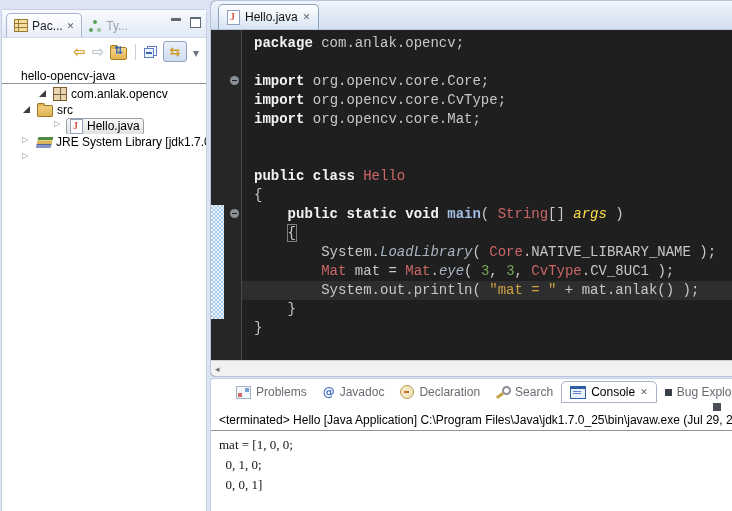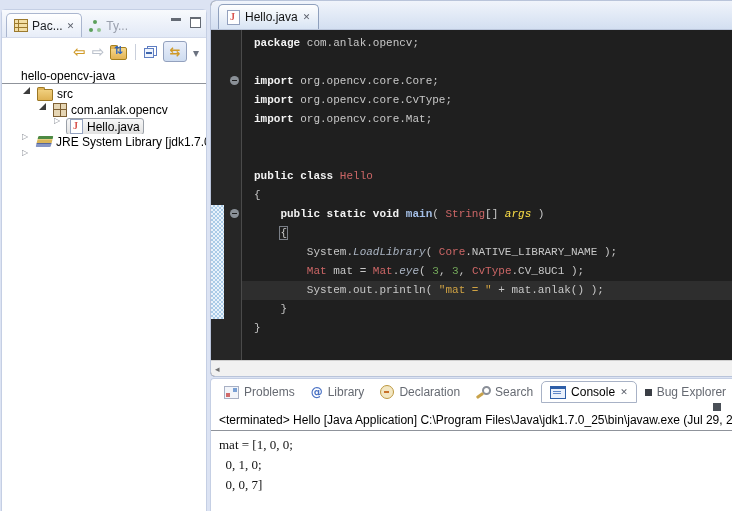--- a/index.html
+++ b/index.html
@@ -39,21 +39,21 @@
   .tb-separator{width:1px;height:16px;background:#c9cfdb;margin:0 2px;}
   .tb-collapse-all{width:13px;height:12px;}
   .tb-collapse-all::before{content:'';position:absolute;right:0;top:0;width:8px;height:8px;border:1px solid #5f7ec2;background:#fff;}
   .tb-collapse-all::after{content:'';position:absolute;left:0;bottom:0;width:8px;height:8px;border:1px solid #5f7ec2;background:#eef4fd;
     background-image:linear-gradient(#3f66ae,#3f66ae);background-size:6px 2px;background-position:1px 3px;background-repeat:no-repeat;}
   .tb-link-with-editor{width:22px;height:19px;border:1px solid #93a1be;border-radius:3px;background:linear-gradient(#eaeffa,#cedcf0);display:flex;align-items:center;justify-content:center;}
   .tb-link-with-editor::before{content:'⇆';color:#d09a28;font-weight:bold;font-size:13px;}
   .tb-view-menu::before{content:'▾';color:#6b7280;font-size:12px;}
 
   #tree{padding-top:3px;font-size:12px;color:#000;}
-  .trow{height:16px;display:flex;white-space:nowrap;overflow:hidden;}
+  .trow{height:16px;display:flex;align-items:center;white-space:nowrap;overflow:hidden;}
   .trow.underline{border-bottom:1px solid #8f939b;height:15px;margin-bottom:2px;}
   .arr{width:10px;height:10px;margin-right:2px;flex:none;position:relative;}
   .arr.exp::before{content:'';position:absolute;left:1px;top:1px;width:0;height:0;border-bottom:7px solid #3c3c3c;border-left:7px solid transparent;}
   .arr.col::before{content:'▷';position:absolute;left:0;top:-2px;font-family:"DejaVu Sans",sans-serif;font-size:8px;color:#8d9199;}
   .selwrap{display:flex;align-items:center;gap:4px;height:15px;padding:0 3px;}
   .selwrap.sel{background:linear-gradient(#f8f8f8,#e2e2e2);border:1px solid #9aa0a8;border-radius:3px;}
   .ic-source-folder{width:14px;height:10px;background:linear-gradient(#f0cf7e,#dfb254);border:1px solid #9b7724;border-radius:1px;position:relative;margin-top:2px;}
   .ic-source-folder::before{content:'';position:absolute;top:-3px;left:-1px;width:6px;height:2px;background:#dfb254;border:1px solid #9b7724;border-bottom:none;border-radius:2px 2px 0 0;}
   .ic-package{width:12px;height:12px;background:#e6d6b4;border:1px solid #7d5f33;
     background-image:linear-gradient(#7d5f33,#7d5f33),linear-gradient(#7d5f33,#7d5f33);
@@ -67,39 +67,39 @@
   #editor-group{position:absolute;left:210px;top:0;right:0;height:375px;background:#1f1f1f;border:1px solid #b9c4da;border-right:none;border-radius:6px 0 0 5px;overflow:hidden;}
   .ed-tabbar{height:28px;background:linear-gradient(#f0f4fb,#d3dff1);border-bottom:1px solid #bac5da;display:flex;align-items:flex-end;}
   .ed-tab{display:flex;align-items:center;gap:5px;margin-left:7px;height:24px;padding:0 8px;background:linear-gradient(#fefefe,#d8e4f4);border:1px solid #8fa0bd;border-bottom:none;border-radius:5px 5px 0 0;font-size:12px;color:#111;}
   .ed-body{position:absolute;top:29px;left:0;right:0;bottom:15px;background:#1f1f1f;}
   #ed-ruler{position:absolute;left:0;top:0;bottom:0;width:30px;background:#262626;border-right:1px solid #4a4a4a;}
   #range-hatch{position:absolute;left:0;width:13px;background-color:#e9f2fa;
     background-image:linear-gradient(45deg,#a9cbe7 26%,transparent 26% 74%,#a9cbe7 74%),linear-gradient(45deg,#a9cbe7 26%,transparent 26% 74%,#a9cbe7 74%);
     background-position:0 0,2px 2px;background-size:4px 4px;}
   .fold{position:absolute;left:19px;width:9px;height:9px;border-radius:50%;background:#8a9097;}
   .fold::before{content:'';position:absolute;left:2px;top:4px;right:2px;height:1px;background:#1f1f1f;}
-  #ed-code{position:absolute;left:31px;top:0;right:0;bottom:0;padding-top:4px;font-family:"Liberation Mono",monospace;font-size:11px;line-height:19px;color:#c7c7c7;}
+  #ed-code{position:absolute;left:31px;top:0;right:0;bottom:0;padding-top:4px;font-family:"Liberation Mono",monospace;font-size:14px;line-height:19px;color:#c7c7c7;}
   .line{height:19px;padding-left:12px;white-space:pre;}
   .line.cur{background:#2e2e2e;}
   .line span{white-space:pre;}
   .tok-k{color:#f2f2f2;font-weight:bold;}
   .tok-p{color:#c7c7c7;}
   .tok-t{color:#cc6666;margin-top:16px;}
   .tok-m{color:#a3bee5;font-weight:bold;}
   .tok-i{color:#aab4c2;font-style:italic;}
   .tok-n{color:#73a85a;}
   .tok-s{color:#cfa243;}
   .tok-v{color:#fde047;font-style:italic;}
   .tok-b{color:#c7c7c7;outline:1px solid #7a7f87;}
   .ed-hscroll{position:absolute;left:0;right:0;bottom:0;height:15px;background:#f1f1f1;border-top:1px solid #cfcfcf;display:flex;align-items:center;}
   .ed-hscroll::before{content:'◂';font-family:"DejaVu Sans",sans-serif;color:#6f6f6f;font-size:9px;padding-left:4px;}
 
   
   #console-panel{position:absolute;left:210px;top:378px;right:0;bottom:0;background:#fff;border:1px solid #c5cfe4;border-right:none;border-bottom:none;border-radius:4px 0 0 0;}
-  #cons-tabs{height:26px;display:flex;align-items:center;padding-left:5px;font-size:12px;color:#666a72;}
+  #cons-tabs{height:26px;display:flex;align-items:center;padding-left:17px;font-size:12px;color:#666a72;}
   .ctab{display:flex;align-items:center;gap:5px;padding:3px 8px;white-space:nowrap;}
   .ctab.active{background:#fff;border:1px solid #a8b2c6;border-radius:5px 5px 0 0;color:#000;justify-content:center;}
   .ic-problems{width:13px;height:11px;border:1px solid #a8b0c4;background:#f2f5fa;position:relative;}
   .ic-problems::before{content:'';position:absolute;left:1px;bottom:1px;width:4px;height:4px;background:#d06a6a;}
   .ic-problems::after{content:'';position:absolute;right:1px;top:1px;width:4px;height:4px;background:#7aa0d4;}
   .ic-javadoc{font:bold 12px "DejaVu Sans",sans-serif;color:#4a72c4;}
   .ic-javadoc::before{content:'@';}
   .ic-declaration{width:12px;height:12px;border-radius:50%;background:#f3e7c3;border:1px solid #bd9840;position:relative;}
   .ic-declaration::before{content:'';position:absolute;left:3px;top:5px;width:5px;height:2px;background:#c8702a;}
   .ic-search{width:14px;height:13px;position:relative;}
@@ -141,32 +141,32 @@
       <span class="tbi tb-link-with-editor"></span>
       <span class="tbi tb-view-menu"></span>
     </div>
   <div id="tree">
       <div class="trow underline" style="padding-left: 4px;">
         <span class="arr none"></span>
         <span class="selwrap">
           <span>hello-opencv-java</span>
         </span>
       </div>
+      <div class="trow" style="padding-left: 36px;">
+        <span class="arr exp"></span>
+        <span class="selwrap">
+          <span class="ic ic-package"></span>
+          <span>com.anlak.opencv</span>
+        </span>
+      </div>
       <div class="trow" style="padding-left: 20px;">
         <span class="arr exp"></span>
         <span class="selwrap">
           <span class="ic ic-source-folder"></span>
           <span>src</span>
-        </span>
-      </div>
-      <div class="trow" style="padding-left: 36px;">
-        <span class="arr exp"></span>
-        <span class="selwrap">
-          <span class="ic ic-package"></span>
-          <span>com.anlak.opencv</span>
         </span>
       </div>
       <div class="trow" style="padding-left: 52px;">
         <span class="arr col"></span>
         <span class="selwrap sel">
           <span class="ic ic-java-file"></span>
           <span>Hello.java</span>
         </span>
       </div>
       <div class="trow" style="padding-left: 20px;">
@@ -219,21 +219,21 @@
 </div>
 
 <div id="console-panel">
   <div id="cons-tabs">
       <div class="ctab">
         <span class="ic ic-problems"></span>
         <span>Problems</span>
       </div>
       <div class="ctab">
         <span class="ic ic-javadoc"></span>
-        <span>Library</span>
+        <span>Javadoc</span>
       </div>
       <div class="ctab">
         <span class="ic ic-declaration"></span>
         <span>Declaration</span>
       </div>
       <div class="ctab">
         <span class="ic ic-search"></span>
         <span>Search</span>
       </div>
       <div class="ctab active">
@@ -241,14 +241,14 @@
         <span>Console</span>
         <span class="close-x">✕</span>
       </div>
       <div class="ctab">
         <span class="ic ic-bug-square"></span>
         <span>Bug Explorer</span>
       </div>
     </div>
   <div id="console-toolbar-sq"></div>
   <div id="cons-title">&lt;terminated&gt; Hello [Java Application] C:\Program Files\Java\jdk1.7.0_25\bin\javaw.exe (Jul 29, 20</div>
-  <div id="cons-out"><div>mat = [1, 0, 0;</div><div>  0, 1, 0;</div><div>  0, 0, 7]</div></div>
+  <div id="cons-out"><div>mat = [1, 0, 0;</div><div>  0, 1, 0;</div><div>  0, 0, 1]</div></div>
 </div>
 
 </body></html>

